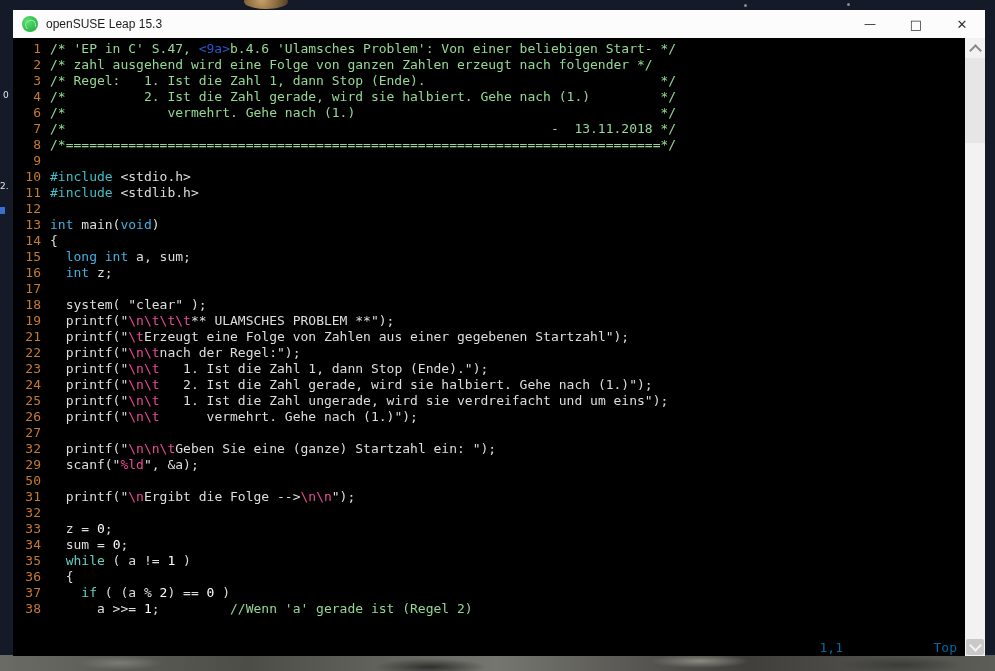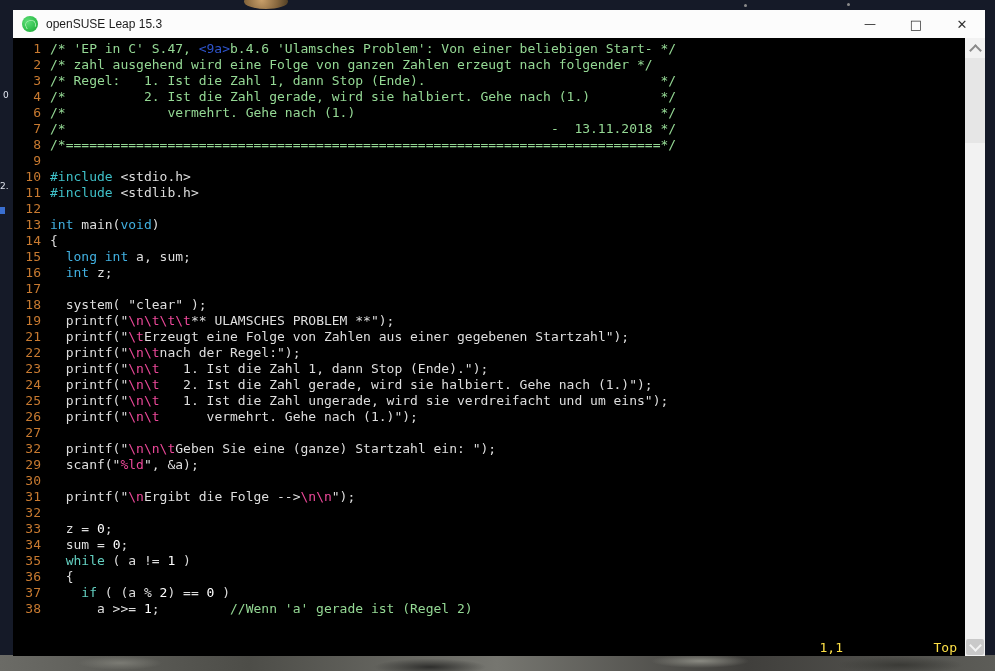--- a/index.html
+++ b/index.html
@@ -59,21 +59,21 @@
   .num{display:inline-block;width:23px;text-align:right;color:#c87a30;margin-right:9px;}
   .sy-c{color:#94d894;}
   .sy-t{color:#41b0e0;}
   .sy-d{color:#3fc0c8;}
   .sy-s{color:#63cfc0;}
   .sy-p{color:#dedede;}
   .sy-e{color:#ec4899;}
   .sy-k{color:#2e54cc;}
   .sy-n{color:#ffffff;}
   .statusline{
-    position:absolute;bottom:1px;left:17px;right:0;height:15px;color:#fde047;
+    position:absolute;bottom:1px;left:17px;right:0;height:15px;color:#0369a1;
     font-family:"DejaVu Sans Mono","Liberation Mono",monospace;font-size:13px;line-height:15px;
   }
   .ruler{position:absolute;right:122px;}
   .filepos{position:absolute;right:8px;}
 
   
   .scrollbar{flex:0 0 20px;background:#f2f2f2;position:relative;}
   .sb-thumb{position:absolute;left:0;top:20px;width:20px;height:85px;background:#e6e6e6;}
   .chev{position:absolute;left:6px;width:7px;height:7px;border-left:2px solid #8a8a8a;border-top:2px solid #8a8a8a;}
   .chev-up{top:8px;transform:rotate(45deg);}
@@ -126,21 +126,21 @@
           <div class="row"><span class="num">19</span><span class="sy-p">  printf("</span><span class="sy-e">\n\t\t\t</span><span class="sy-p">** ULAMSCHES PROBLEM **");</span></div>
           <div class="row"><span class="num">21</span><span class="sy-p">  printf("</span><span class="sy-e">\t</span><span class="sy-p">Erzeugt eine Folge von Zahlen aus einer gegebenen Startzahl");</span></div>
           <div class="row"><span class="num">22</span><span class="sy-p">  printf("</span><span class="sy-e">\n\t</span><span class="sy-p">nach der Regel:");</span></div>
           <div class="row"><span class="num">23</span><span class="sy-p">  printf("</span><span class="sy-e">\n\t</span><span class="sy-p">   1. Ist die Zahl 1, dann Stop (Ende).");</span></div>
           <div class="row"><span class="num">24</span><span class="sy-p">  printf("</span><span class="sy-e">\n\t</span><span class="sy-p">   2. Ist die Zahl gerade, wird sie halbiert. Gehe nach (1.)");</span></div>
           <div class="row"><span class="num">25</span><span class="sy-p">  printf("</span><span class="sy-e">\n\t</span><span class="sy-p">   1. Ist die Zahl ungerade, wird sie verdreifacht und um eins");</span></div>
           <div class="row"><span class="num">26</span><span class="sy-p">  printf("</span><span class="sy-e">\n\t</span><span class="sy-p">      vermehrt. Gehe nach (1.)");</span></div>
           <div class="row"><span class="num">27</span></div>
           <div class="row"><span class="num">32</span><span class="sy-p">  printf("</span><span class="sy-e">\n\n\t</span><span class="sy-p">Geben Sie eine (ganze) Startzahl ein: ");</span></div>
           <div class="row"><span class="num">29</span><span class="sy-p">  scanf("</span><span class="sy-e">%ld</span><span class="sy-p">", &amp;a);</span></div>
-          <div class="row"><span class="num">30</span></div>
+          <div class="row"><span class="num">50</span></div>
           <div class="row"><span class="num">31</span><span class="sy-p">  printf("</span><span class="sy-e">\n</span><span class="sy-p">Ergibt die Folge --&gt;</span><span class="sy-e">\n\n</span><span class="sy-p">");</span></div>
           <div class="row"><span class="num">32</span></div>
           <div class="row"><span class="num">33</span><span class="sy-p">  z = </span><span class="sy-n">0</span><span class="sy-p">;</span></div>
           <div class="row"><span class="num">34</span><span class="sy-p">  sum = </span><span class="sy-n">0</span><span class="sy-p">;</span></div>
           <div class="row"><span class="num">35</span><span class="sy-p">  </span><span class="sy-s">while</span><span class="sy-p"> ( a != </span><span class="sy-n">1</span><span class="sy-p"> )</span></div>
           <div class="row"><span class="num">36</span><span class="sy-p">  {</span></div>
           <div class="row"><span class="num">37</span><span class="sy-p">    </span><span class="sy-s">if</span><span class="sy-p"> ( (a % </span><span class="sy-n">2</span><span class="sy-p">) == </span><span class="sy-n">0</span><span class="sy-p"> )</span></div>
           <div class="row"><span class="num">38</span><span class="sy-p">      a &gt;&gt;= </span><span class="sy-n">1</span><span class="sy-p">;         </span><span class="sy-c">//Wenn 'a' gerade ist (Regel 2)</span></div>
         </div>
       <div class="statusline">

